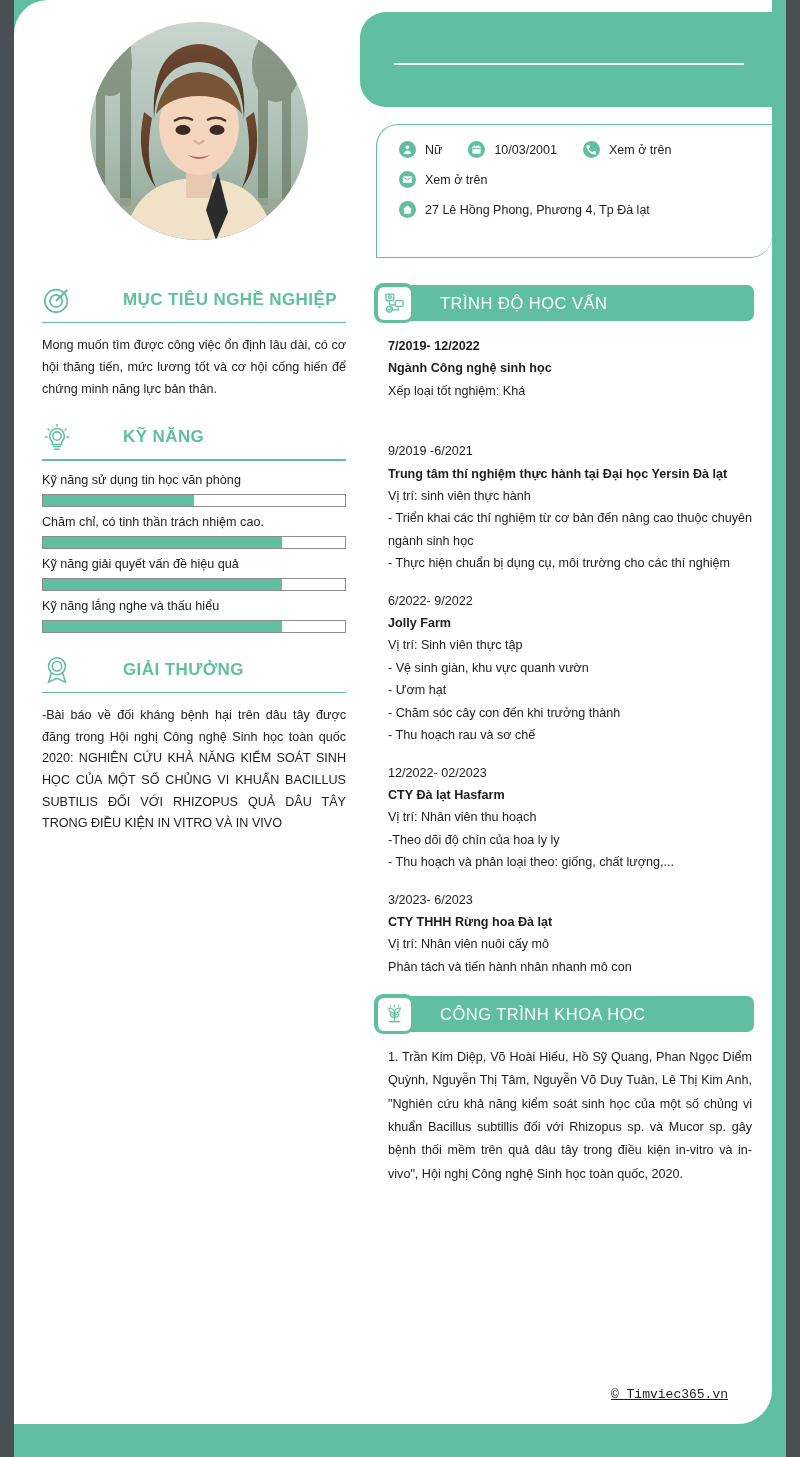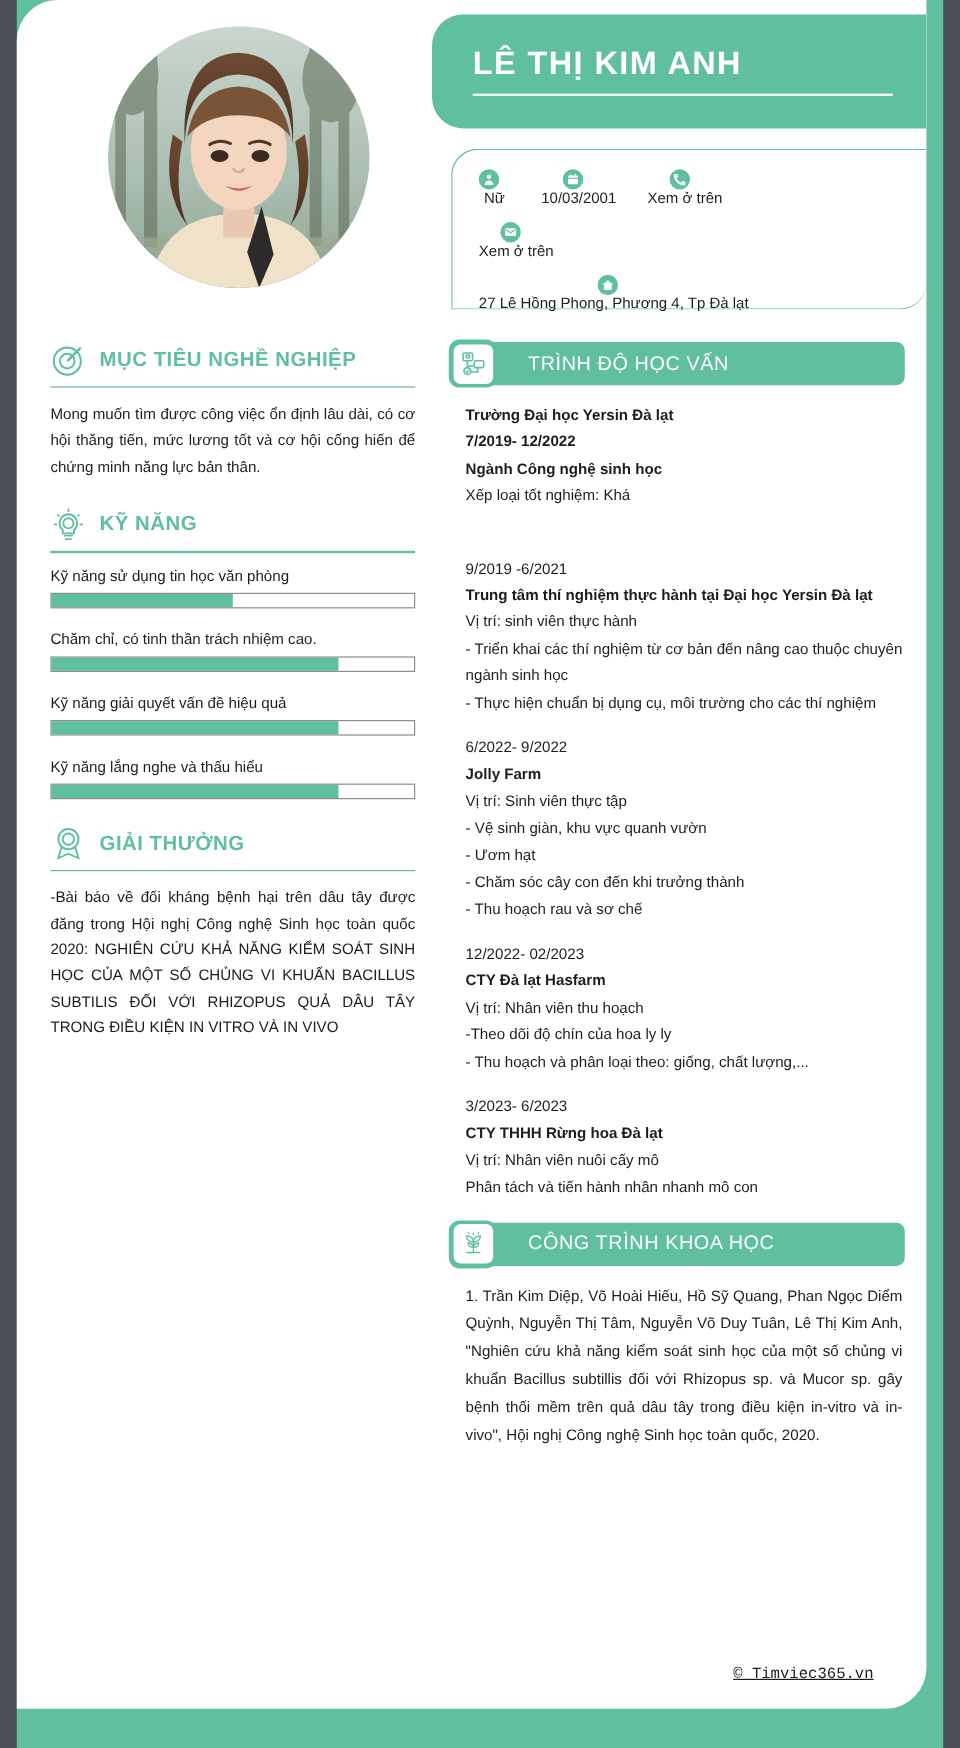--- a/index.html
+++ b/index.html
@@ -71,21 +71,21 @@
   .contact-box {
     position: absolute;
     left: 362px; top: 124px;
     width: 396px; height: 134px;
     border: 1.6px solid #5fbfa0;
     border-radius: 22px 0 22px 0;
     border-right: none;
     padding: 16px 10px 10px 22px;
   }
   .c-row { display: flex; align-items: center; margin-bottom: 13px; }
-  .c-item { display: flex; align-items: center; flex-direction: column; }
+  .c-item { display: flex; align-items: center; }
   .c-item + .c-item { margin-left: 26px; }
   .c-ico {
     width: 17px; height: 17px;
     border-radius: 50%;
     background: #5fbfa0;
     color: #fff;
     font-size: 9px;
     display: flex; align-items: center; justify-content: center;
     flex: none;
     margin-right: 9px;
@@ -101,35 +101,36 @@
   
   .lsec { margin-bottom: 6px; }
   .lsec-head { display: flex; align-items: center; gap: 11px; }
   .lsec-ico { width: 30px; height: 30px; flex: none; }
   .lsec-ico svg { width: 30px; height: 30px; }
   .lsec-title {
     color: #5fbfa0;
     font-size: 17px;
     font-weight: bold;
     letter-spacing: .4px;
+    margin-left: 40px;
   }
   .lsec-rule {
     height: 1.4px; background: #5fbfa0;
     margin: 7px 0 12px 0;
   }
   .lbody {
     font-size: 12.6px;
     color: #1d1d1d;
     line-height: 1.72;
     text-align: justify;
   }
   .lbody.nojustify { text-align: left; }
 
   
-  .skill { margin-bottom: 19px; }
+  .skill { margin-bottom: 8px; }
   .skill-name { font-size: 12.6px; color: #1d1d1d; margin-bottom: 7px; }
   .bar {
     height: 13px;
     border: 1px solid #8d8d8d;
     background: #ffffff;
   }
   .bar-fill { height: 100%; background: #5fbfa0; }
 
   
   .rsec { margin-bottom: 4px; }
@@ -240,21 +241,20 @@
             <path d="M84 99 q9 -6 19 -1" stroke="#4a3526" stroke-width="2.4" fill="none"></path>
             <path d="M117 98 q10 -5 19 1" stroke="#4a3526" stroke-width="2.4" fill="none"></path>
             <path d="M104 118 q5 7 10 0" stroke="#d8a98c" stroke-width="1.8" fill="none"></path>
             <path d="M98 133 q11 8 22 0 q-11 4 -22 0 z" fill="#c4645f"></path>
             <path d="M128 150 l10 40 l-12 28 l-10 -30 z" fill="#2b2b2b"></path>
           </g>
         </svg>
       </div>
 
       <div class="name-band">
-        <div class="name-text">LÊ THỊ KIM ANH</div>
         <div class="name-rule"></div>
       </div>
 
       <div class="contact-box">
 
         <div class="c-row">
           <div class="c-item">
             <span class="c-ico">
               <svg viewBox="0 0 24 24">
                   <circle cx="12" cy="7" r="4"></circle>
@@ -400,21 +400,20 @@
                   <rect x="17" y="12" width="11" height="8" rx="1.5"></rect>
                   <path d="M9 12v6h8M21 20v5h-9"></path>
                   <circle cx="9" cy="24" r="4"></circle>
                     <path d="M7 24l1.6 1.8L11.5 22" stroke-width="1.6"></path>
                 </svg>
               </div>
             </div>
             <span class="rsec-title">TRÌNH ĐỘ HỌC VẤN</span>
           </div>
           <div class="rbody">
-            <div class="edu-line b">Trường Đại học Yersin Đà lạt</div>
             <div class="edu-line b">7/2019- 12/2022</div>
             <div class="edu-line b">Ngành Công nghệ sinh học</div>
             <div class="edu-line">Xếp loại tốt nghiệm: Khá</div>
           </div>
         </div>
 
         <div class="rsec" style="margin-top:24px">
 
           <div class="rbody">
 

